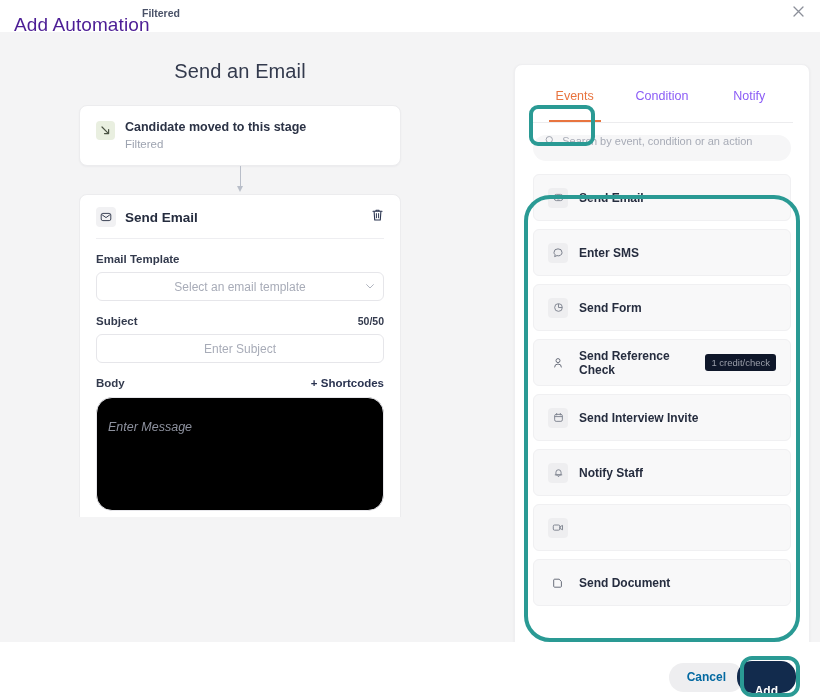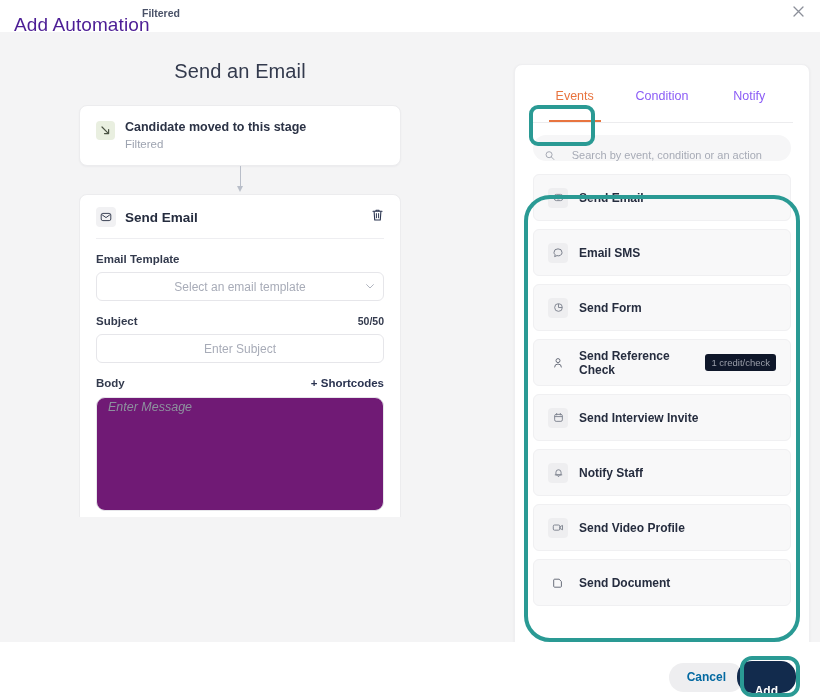--- a/index.html
+++ b/index.html
@@ -215,23 +215,23 @@
   .chevron {
     position: absolute;
     right: 9px; top: 50%;
     margin-top: -3px;
     width: 8px; height: 5px;
   }
   .textarea-box {
     margin-top: 8px;
     height: 114px;
     border: 1px solid #e6e6ea;
-    border-radius: 9px;
-    background: #701a75;
-    padding: 2px 11px;
+    border-radius: 16px;
+    background: #000000;
+    padding: 22px 11px;
     font-size: 12.5px;
     font-style: italic;
     color: #8d919e;
     cursor: text;
   }
 
   
   .right-panel {
     position: absolute;
     left: 514px; top: 32px;
@@ -270,22 +270,22 @@
     width: 52px; height: 2px;
     background: #e8743f;
   }
 
   .search-box {
     margin: 12px 18px 0 18px;
     height: 26px;
     background: #f6f6f7;
     border-radius: 13px;
     display: flex;
-    align-items: flex-end;
-    gap: 17px;
+    align-items: flex-start;
+    gap: 7px;
     padding: 0 12px;
     cursor: text;
   }
   .search-box input {
     border: none;
     outline: none;
     background: transparent;
     font-family: "Liberation Sans", sans-serif;
     font-size: 11px;
     color: #a7abb6;
@@ -500,21 +500,21 @@
         </div>
         <div class="event-label">Send Email</div>
       </div>
 
       <div class="event-item">
         <div class="event-icon">
           <svg width="12" height="12" viewBox="0 0 12 12">
             <path d="M2 5.4 A3.6 3.2 0 0 1 10 5.4 A3.6 3.2 0 0 1 5 8.6 L2.6 9.6 L3.2 7.8 A3.2 3 0 0 1 2 5.4 Z" stroke="#7b808c" stroke-width="1" fill="none" stroke-linejoin="round"></path>
           </svg>
         </div>
-        <div class="event-label">Email SMS</div>
+        <div class="event-label">Enter SMS</div>
       </div>
 
       <div class="event-item">
         <div class="event-icon">
           <svg width="11" height="11" viewBox="0 0 12 12">
             <circle cx="6" cy="6" r="4.2" stroke="#7b808c" stroke-width="1" fill="none"></circle>
             <path d="M6 2.2 V6 H9.9" stroke="#7b808c" stroke-width="1" fill="none" stroke-linejoin="round"></path>
           </svg>
         </div>
         <div class="event-label">Send Form</div>
@@ -553,21 +553,20 @@
         <div class="event-label">Notify Staff</div>
       </div>
 
       <div class="event-item">
         <div class="event-icon">
           <svg width="12" height="11" viewBox="0 0 13 11">
             <rect x="1.4" y="2.8" width="7" height="5.6" rx="1.3" stroke="#7b808c" stroke-width="1" fill="none"></rect>
             <path d="M8.8 4.6 L11.4 3.2 V8 L8.8 6.6 Z" stroke="#7b808c" stroke-width="1" fill="none" stroke-linejoin="round"></path>
           </svg>
         </div>
-        <div class="event-label">Send Video Profile</div>
 
       </div>
 
       <div class="event-item">
         <div class="event-icon plain">
           <svg width="12" height="12" viewBox="0 0 12 12">
             <path d="M2.6 2.2 H7.2 L9.4 4.6 V9.4 A.9 .9 0 0 1 8.5 10.2 H2.6 A.9 .9 0 0 1 1.7 9.4 V3 A.9 .9 0 0 1 2.6 2.2 Z" stroke="#6a6f7c" stroke-width="1" fill="none" stroke-linejoin="round"></path>
           </svg>
         </div>
         <div class="event-label">Send Document</div>

